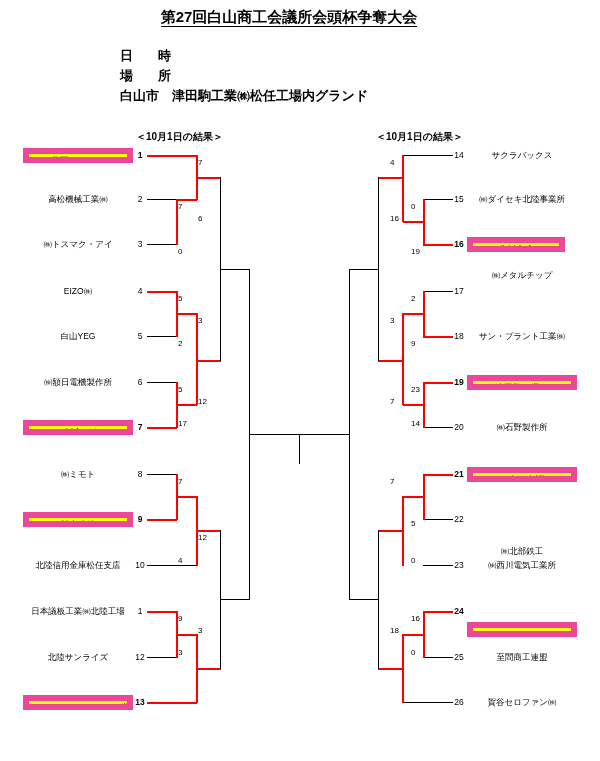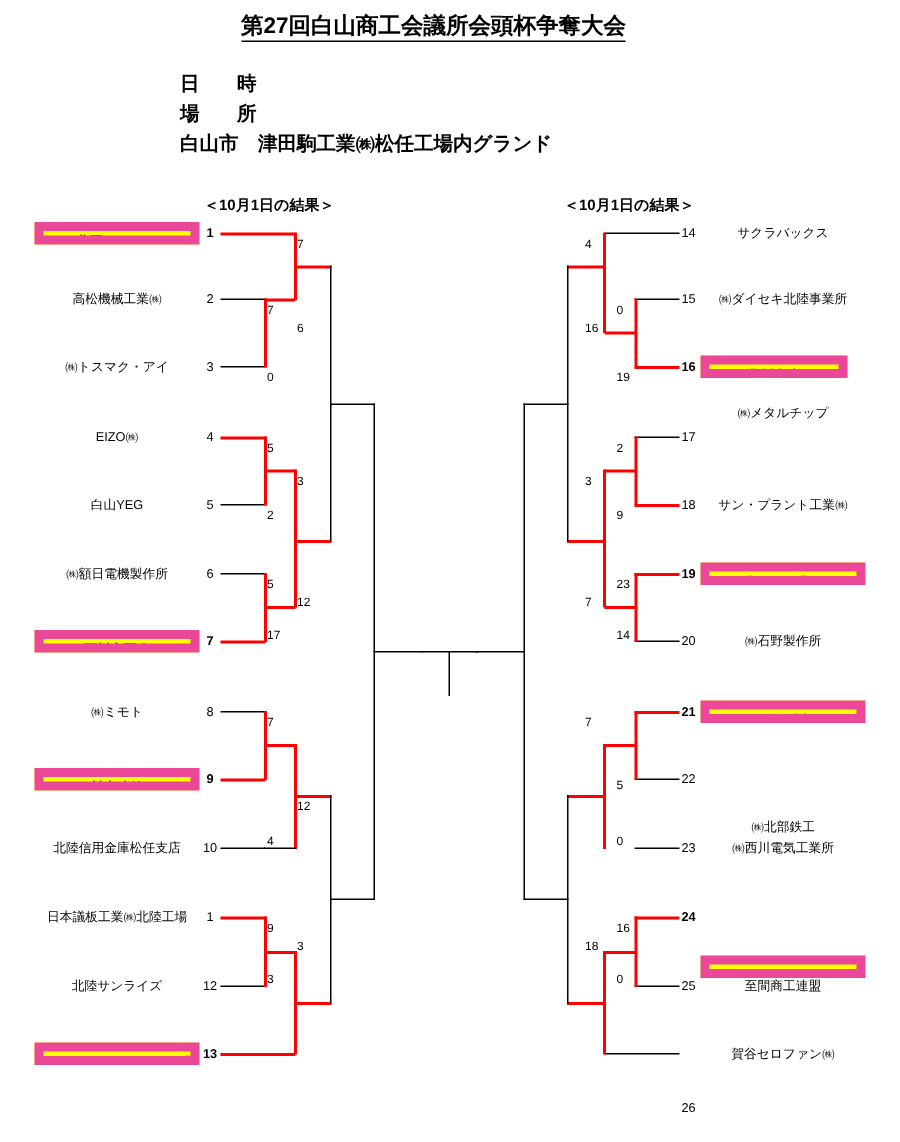--- a/index.html
+++ b/index.html
@@ -238,37 +238,37 @@
   <div class="team" style="top:148px; left:467px; width:110px;">サクラバックス</div>
   <div class="team" style="top:192px; left:467px; width:110px;">㈱ダイセキ北陸事業所</div>
   <div class="team hl" style="top:237px; left:467px; width:98px;">北川商店</div>
   <div class="team" style="top:268px; left:467px; width:110px;">㈱メタルチップ</div>
   <div class="team" style="top:329px; left:467px; width:110px;">サン・プラント工業㈱</div>
   <div class="team hl" style="top:375px; left:467px; width:110px;">津田駒工業㈱</div>
   <div class="team" style="top:420px; left:467px; width:110px;">㈱石野製作所</div>
   <div class="team hl" style="top:467px; left:467px; width:110px;">㈱金沢空調</div>
   <div class="team" style="top:544px; left:467px; width:110px;">㈱北部鉄工</div>
   <div class="team" style="top:558px; left:467px; width:110px;">㈱西川電気工業所</div>
-  <div class="team hl" style="top:637px; left:467px; width:110px;">クリーンライフ㈱</div>
+  <div class="team hl" style="top:622px; left:467px; width:110px;">クリーンライフ㈱</div>
   <div class="team" style="top:650px; left:467px; width:110px;">至間商工連盟</div>
   <div class="team" style="top:695px; left:467px; width:110px;">賀谷セロファン㈱</div>
 
   <div class="seed" style="top:150px; left:453px;">14</div>
   <div class="seed" style="top:194px; left:453px;">15</div>
   <div class="seed bold" style="top:239px; left:453px;">16</div>
   <div class="seed" style="top:286px; left:453px;">17</div>
   <div class="seed" style="top:331px; left:453px;">18</div>
   <div class="seed bold" style="top:377px; left:453px;">19</div>
   <div class="seed" style="top:422px; left:453px;">20</div>
   <div class="seed bold" style="top:469px; left:453px;">21</div>
   <div class="seed" style="top:514px; left:453px;">22</div>
   <div class="seed" style="top:560px; left:453px;">23</div>
   <div class="seed bold" style="top:606px; left:453px;">24</div>
   <div class="seed" style="top:652px; left:453px;">25</div>
-  <div class="seed" style="top:697px; left:453px;margin-top:36px;">26</div>
+  <div class="seed" style="top:697px; left:453px;">26</div>
 
   <div class="ln h" style="top:155px; left:403px; width:50px;"></div>
 
   <div class="ln h" style="top:199px; left:423px; width:30px;"></div>
 
   <div class="ln h red" style="top:244px; left:423px; width:30px;"></div>
   <div class="ln v red" style="top:199px; left:423px; height:46px;"></div>
   <div class="ln h red" style="top:221px; left:403px; width:21px;"></div>
   <div class="ln v red" style="top:155px; left:402px; height:67px;"></div>
   <div class="ln h red" style="top:177px; left:378px; width:25px;"></div>

